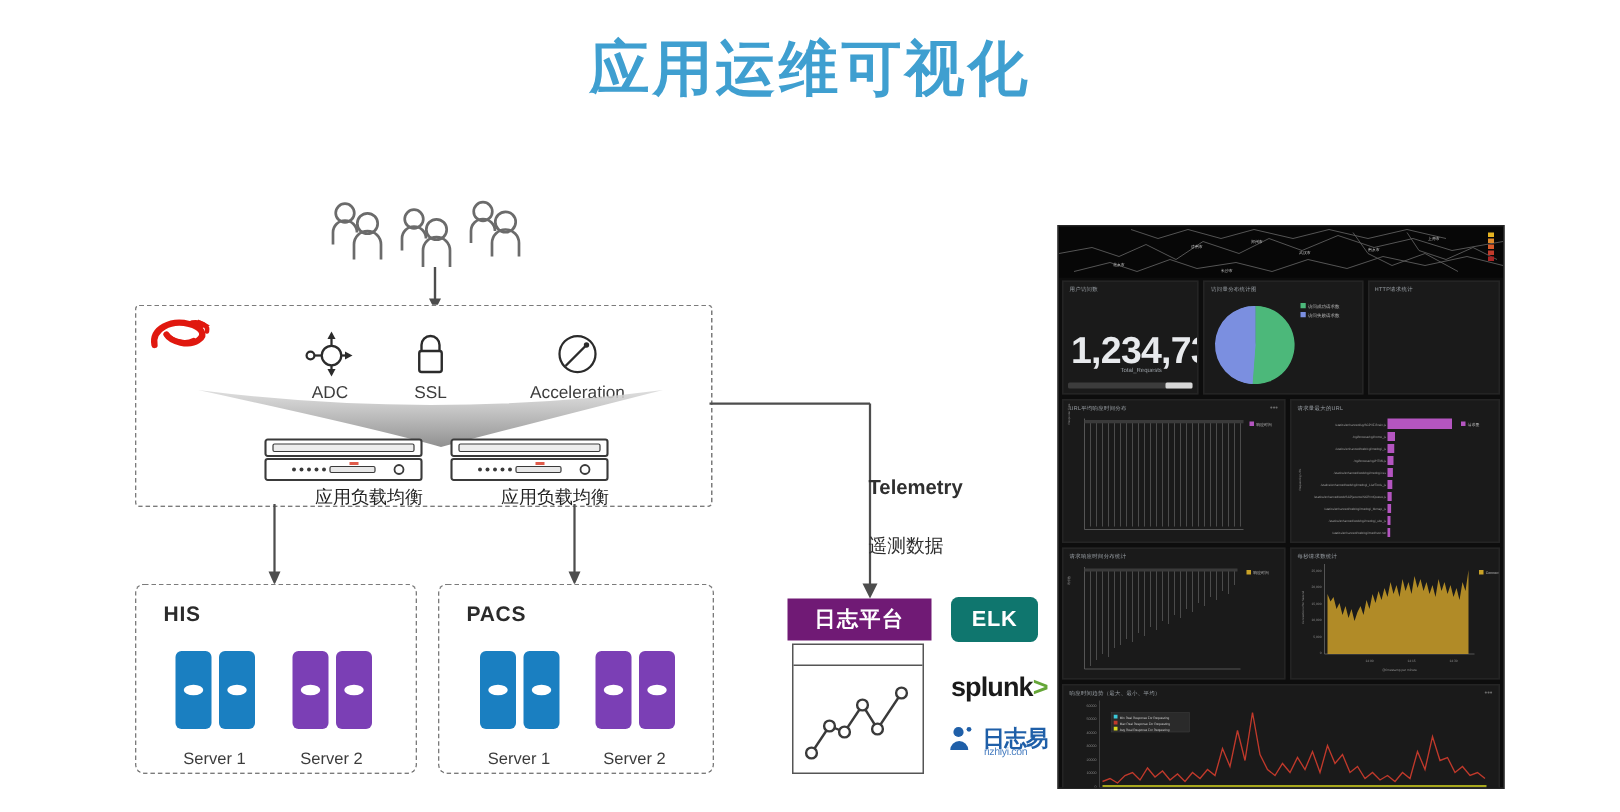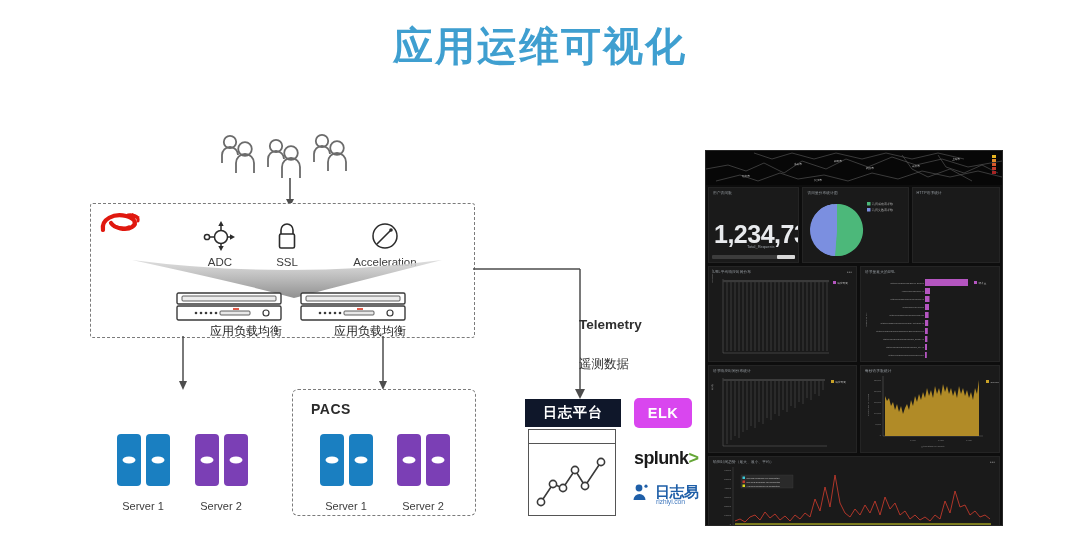--- a/index.html
+++ b/index.html
@@ -83,34 +83,34 @@
   .pacs-s2{left:392px;top:434px;}
 
   
   .telemetry-label{position:absolute;left:579px;top:317px;}
   .telemetry-en{font-size:13.5px;font-weight:bold;color:#2f2f2f;}
   .telemetry-zh{font-size:12.5px;color:#2f2f2f;margin-top:24px;}
 
   
   .logbox{
     position:absolute;left:525px;top:399px;width:96px;height:28px;
-    background:#0f172a;color:#fff;
+    background:#701a75;color:#fff;
     display:flex;align-items:center;justify-content:center;
     font-size:14px;font-weight:bold;letter-spacing:1px;
   }
   .chart-card{
     position:absolute;left:528px;top:429px;width:86px;height:85px;
     border:1.6px solid #555;background:#fff;
   }
   .chart-card .hdr{height:13px;border-bottom:1.6px solid #555;}
   .chart-card svg{display:block;}
 
   .elk{
     position:absolute;left:634px;top:398px;width:58px;height:30px;
-    background:#d946ef;border-radius:5px;color:#fff;
+    background:#0f766e;border-radius:5px;color:#fff;
     display:flex;align-items:center;justify-content:center;
     font-size:14.5px;font-weight:bold;letter-spacing:.5px;
   }
   .splunk{
     position:absolute;left:634px;top:448px;
     font-size:18px;font-weight:bold;color:#1a1a1a;letter-spacing:-.6px;
   }
   .splunk .gt{color:#65a637;font-weight:bold;}
   .rizhiyi{position:absolute;left:632px;top:483px;display:flex;align-items:flex-start;gap:3px;}
   .rizhiyi .rtxt{font-size:15px;font-weight:bold;color:#1f5fa8;letter-spacing:-.5px;}
@@ -301,20 +301,23 @@
       <line x1="183" y1="336" x2="183" y2="384"></line>
       <line x1="383" y1="336" x2="383" y2="384"></line>
       <line x1="473" y1="269" x2="580" y2="269"></line>
       <line x1="580" y1="269" x2="580" y2="392"></line>
     </g>
     <polygon points="183,390 179,381 187,381" fill="#4d4d4d"></polygon>
     <polygon points="383,390 379,381 387,381" fill="#4d4d4d"></polygon>
     <polygon points="580,399 575,389 585,389" fill="#4d4d4d"></polygon>
   </svg>
 
+  <div class="group-box g-his">
+    <div class="group-title">HIS</div>
+  </div>
   <div class="srv-pair his-s1">
     <div class="srv-icons">
       <i style="background:#1a7fc1"></i>
         <i style="background:#1a7fc1"></i>
     </div>
     <div class="srv-label">Server 1</div>
   </div>
   <div class="srv-pair his-s2">
     <div class="srv-icons">
       <i style="background:#7b3fb5"></i>

